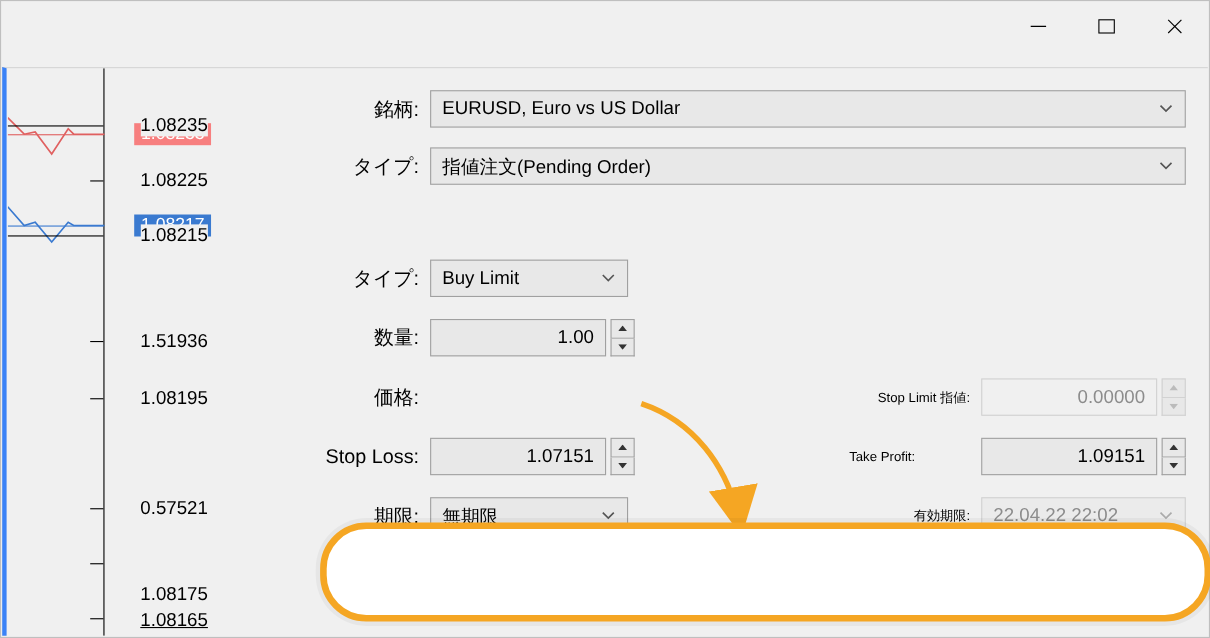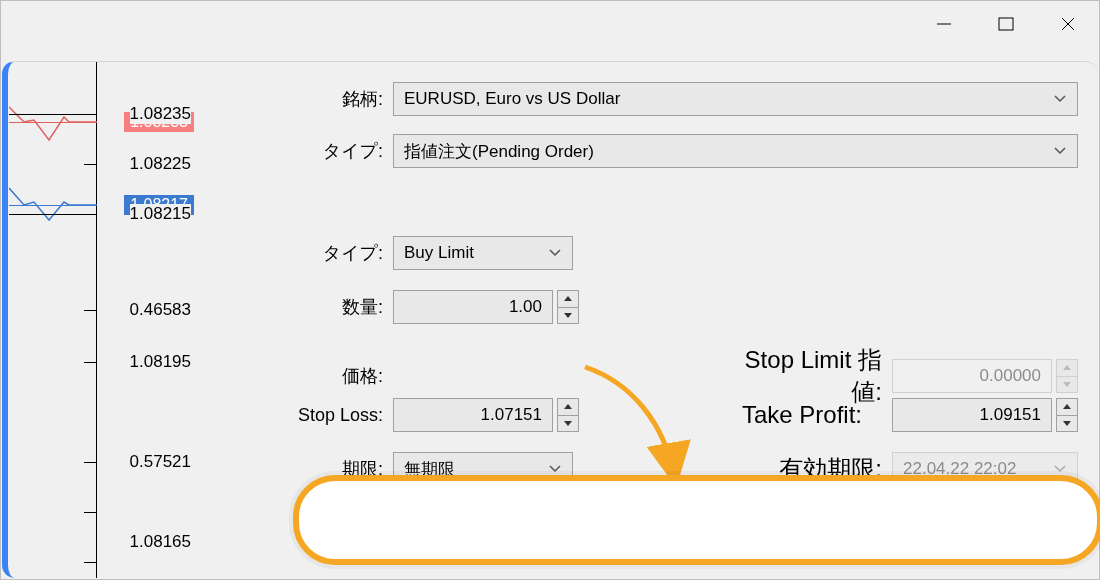--- a/index.html
+++ b/index.html
@@ -31,23 +31,22 @@
     display: flex;
     align-items: center;
     justify-content: center;
     color: #888;
   }
   .winbtn svg { width: 18px; height: 18px; stroke: #000; stroke-width: 1; fill: none; }
   .client {
     position: absolute;
     left: 1px; right: 1px; top: 60px; bottom: 1px;
     border-top: 1px solid #d4d4d4;
-    border-left: 6px solid #3b82f6; 
+    border-left: 4px solid #3b82f6; 
     background: #f0f0f0;
-    border-radius: 13px;
   }
 
   
   .mini {
     position: absolute;
     left: 1px; top: 0; bottom: 0; width: 185px;
     overflow: hidden;
   }
   .mini-canvas {
     position: absolute; inset: 0;
@@ -102,21 +101,21 @@
   .lbl {
     width: 200px;
     text-align: right;
     padding-right: 10px;
     font-size: 18px;
   }
   .lbl2 {
     width: 142px;
     text-align: right;
     padding-right: 10px;
-    font-size: 24px;
+    font-size: 12px;
   }
 
   .select {
     height: 34px;
     border: 1px solid #a0a0a0;
     background: #e8e8e8;
     display: flex;
     align-items: center;
     padding: 0 34px 0 10px;
     position: relative;
@@ -222,29 +221,29 @@
       <div class="price-line-bid" style="top:143px;"></div>
       <span class="price-badge ask" style="top:60px;">1.08233</span>
       <span class="price-badge bid" style="top:143px;">1.08217</span>
 
       <span class="tick-label" style="top:52px;">1.08235</span>
       <span class="tick-line long" style="top:52px;"></span>
       <span class="tick-label" style="top:102px;">1.08225</span>
       <span class="tick-line" style="top:102px;"></span>
       <span class="tick-label" style="top:152px;">1.08215</span>
       <span class="tick-line long" style="top:152px;"></span>
-      <span class="tick-label" style="top:248px;">0.46583</span>
+      <span class="tick-label" style="top:248px;">1.51936</span>
       <span class="tick-line" style="top:248px;"></span>
       <span class="tick-label" style="top:300px;">1.08195</span>
       <span class="tick-line" style="top:300px;"></span>
       <span class="tick-label" style="top:400px;">0.57521</span>
       <span class="tick-line" style="top:400px;"></span>
       <span class="tick-label" style="top:434px;margin-top:44px;">1.08175</span>
       <span class="tick-line" style="top:450px;"></span>
-      <span class="tick-label" style="top:480px;">1.08165</span>
+      <span class="tick-label" style="top:502px;text-decoration:underline;">1.08165</span>
       <span class="tick-line" style="top:500px;"></span>
     </div>
 
     <div class="form">
 
       <div class="row" style="top:20px;">
         <span class="lbl">銘柄:</span>
         <div class="select w-full">
           <span>EURUSD, Euro vs US Dollar</span>
           <span class="arrow">

